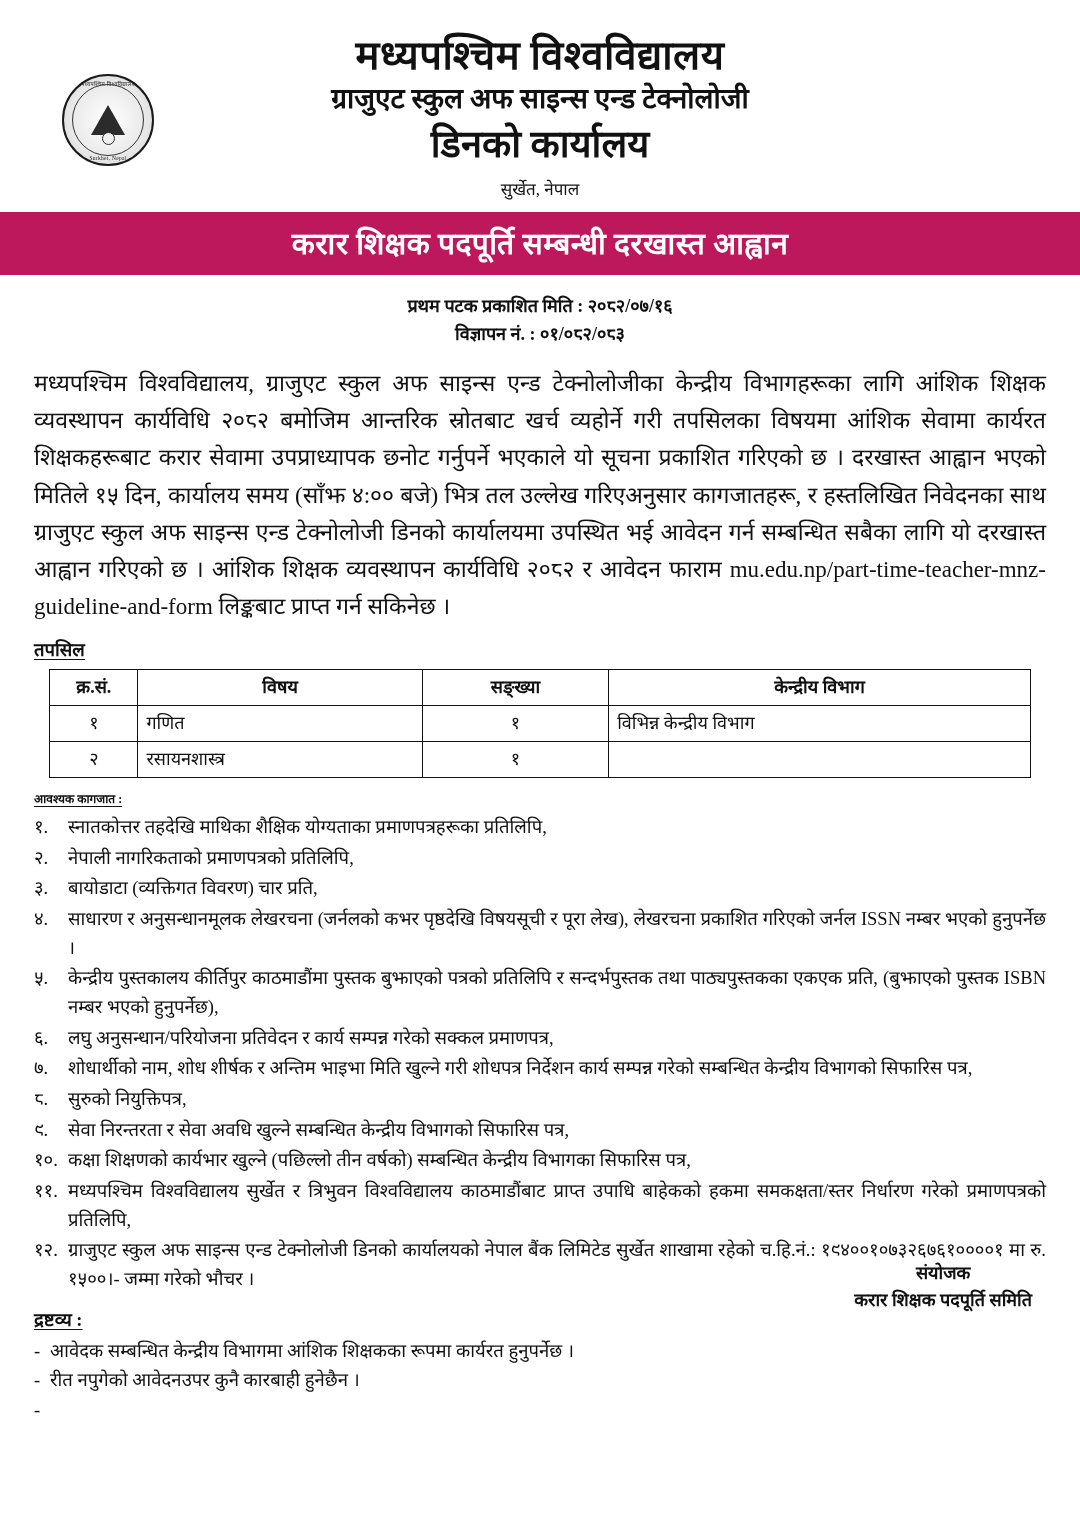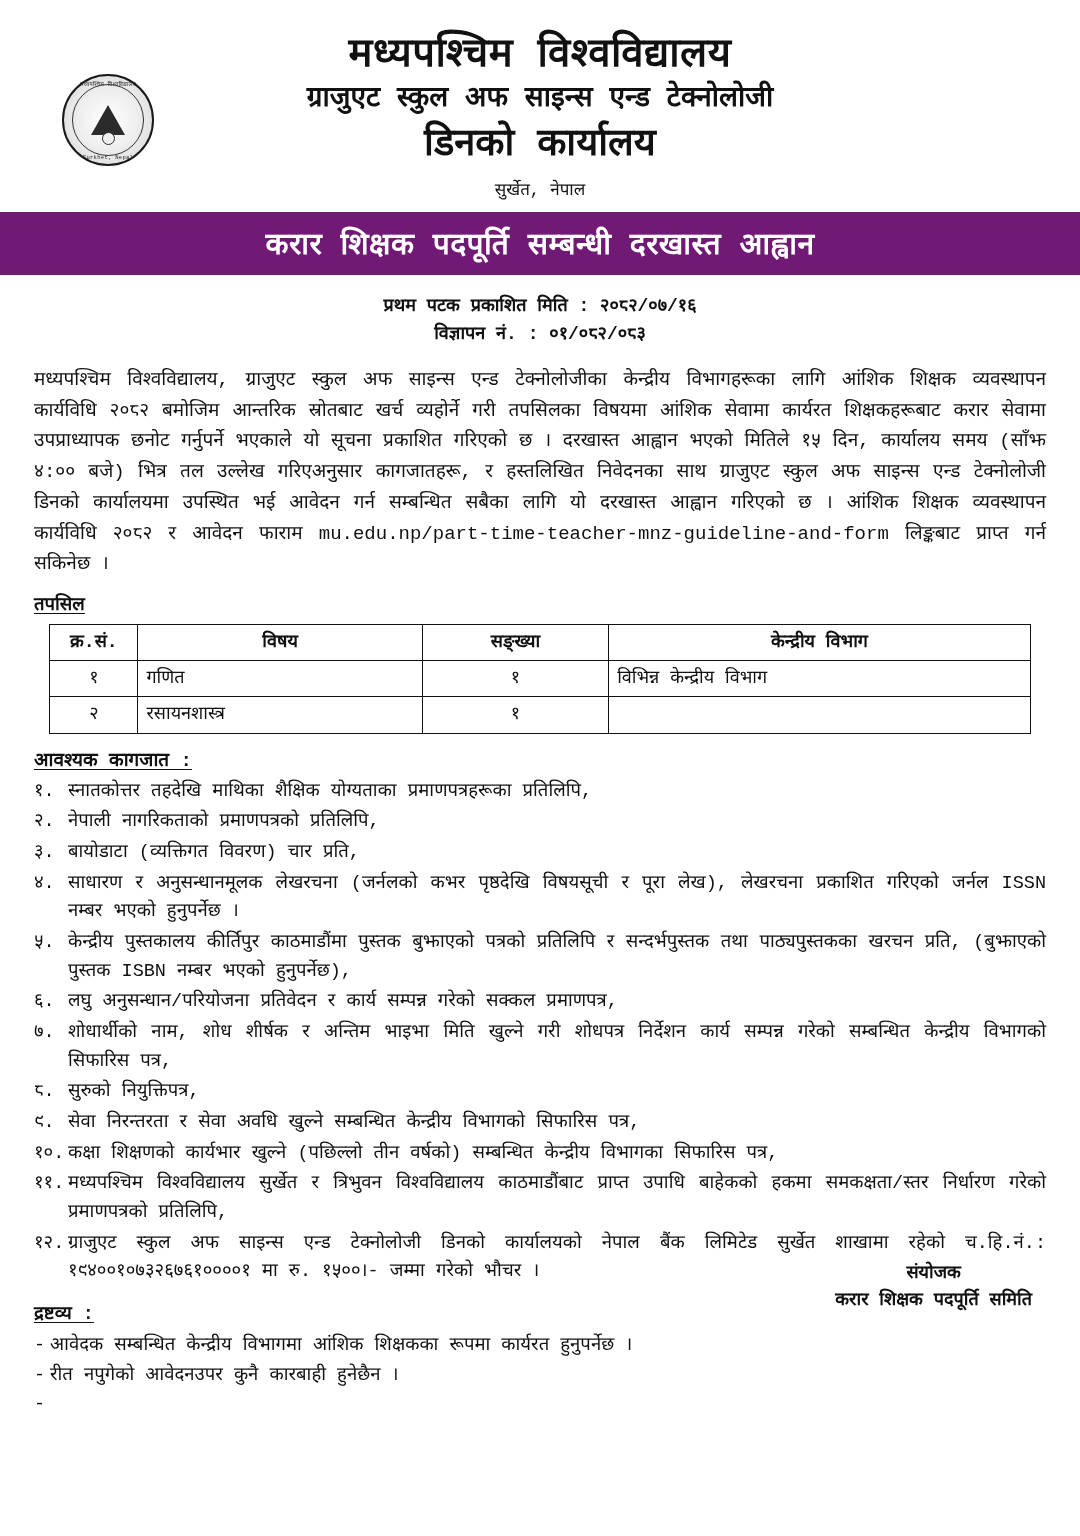--- a/index.html
+++ b/index.html
@@ -14,21 +14,20 @@
     color: #111;
     position: relative;
     overflow: hidden;
   }
   .page {
     width: 1080px;
     height: 1340px;
     box-sizing: border-box;
     padding: 26px 34px 20px 34px;
     position: relative;
-    font-family: Liberation Mono, monospace;
   }
 
   
   .header {
     position: relative;
     text-align: center;
     padding: 6px 0 2px 0;
   }
   .logo {
     position: absolute;
@@ -102,21 +101,21 @@
     margin-top: 2px;
   }
   .uni-place {
     font-size: 17px;
     margin-top: 8px;
     margin-bottom: 4px;
   }
 
   
   .title-bar {
-    background: #701a75;
+    background: #be185d;
     color: #ffffff;
     text-align: center;
     font-size: 30px;
     font-weight: bold;
     padding: 10px 0 12px 0;
     letter-spacing: .4px;
     margin: 6px -34px 0 -34px;
   }
 
   
@@ -124,21 +123,21 @@
     text-align: center;
     margin-top: 18px;
     font-size: 18px;
     font-weight: bold;
     line-height: 1.55;
   }
 
   
   .intro {
     margin-top: 16px;
-    font-size: 19px;
+    font-size: 23px;
     line-height: 1.62;
     text-align: justify;
     text-justify: inter-word;
   }
   .intro .link {
     text-decoration: none;
     color: #111;
   }
 
   .section-label {
@@ -168,21 +167,21 @@
     font-weight: bold;
   }
   .col-sn { width: 9%; text-align: center; }
   .col-sub { width: 29%; }
   .col-num { width: 19%; text-align: center; }
   .col-dept { width: 43%; }
 
   
   .docs-label {
     margin-top: 12px;
-    font-size: 19px;
+    font-size: 12px;
     font-weight: bold;
     text-decoration: underline;
     text-underline-offset: 3px;
   }
   ol.docs {
     list-style: none;
     margin: 6px 0 0 0;
     padding: 0;
     font-size: 18.5px;
     line-height: 1.55;
@@ -313,21 +312,21 @@
     <li class="spread">
       <span class="num">३.</span>
       <span class="txt">बायोडाटा (व्यक्तिगत विवरण) चार प्रति,</span>
     </li>
     <li class="spread">
       <span class="num">४.</span>
       <span class="txt">साधारण र अनुसन्धानमूलक लेखरचना (जर्नलको कभर पृष्ठदेखि विषयसूची र पूरा लेख), लेखरचना प्रकाशित गरिएको जर्नल ISSN नम्बर भएको हुनुपर्नेछ ।</span>
     </li>
     <li class="spread">
       <span class="num">५.</span>
-      <span class="txt">केन्द्रीय पुस्तकालय कीर्तिपुर काठमाडौंमा पुस्तक बुझाएको पत्रको प्रतिलिपि र सन्दर्भपुस्तक तथा पाठ्यपुस्तकका खरचन प्रति, (बुझाएको पुस्तक ISBN नम्बर भएको हुनुपर्नेछ),</span>
+      <span class="txt">केन्द्रीय पुस्तकालय कीर्तिपुर काठमाडौंमा पुस्तक बुझाएको पत्रको प्रतिलिपि र सन्दर्भपुस्तक तथा पाठ्यपुस्तकका एकएक प्रति, (बुझाएको पुस्तक ISBN नम्बर भएको हुनुपर्नेछ),</span>
     </li>
     <li class="spread">
       <span class="num">६.</span>
       <span class="txt">लघु अनुसन्धान/परियोजना प्रतिवेदन र कार्य सम्पन्न गरेको सक्कल प्रमाणपत्र,</span>
     </li>
     <li class="spread">
       <span class="num">७.</span>
       <span class="txt">शोधार्थीको नाम, शोध शीर्षक र अन्तिम भाइभा मिति खुल्ने गरी शोधपत्र निर्देशन कार्य सम्पन्न गरेको सम्बन्धित केन्द्रीय विभागको सिफारिस पत्र,</span>
     </li>
     <li class="spread">

